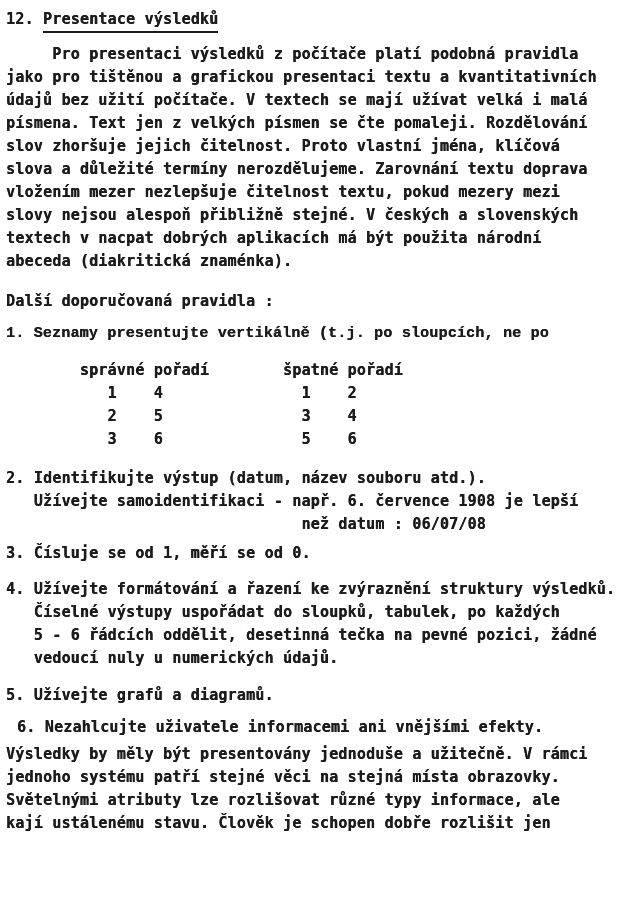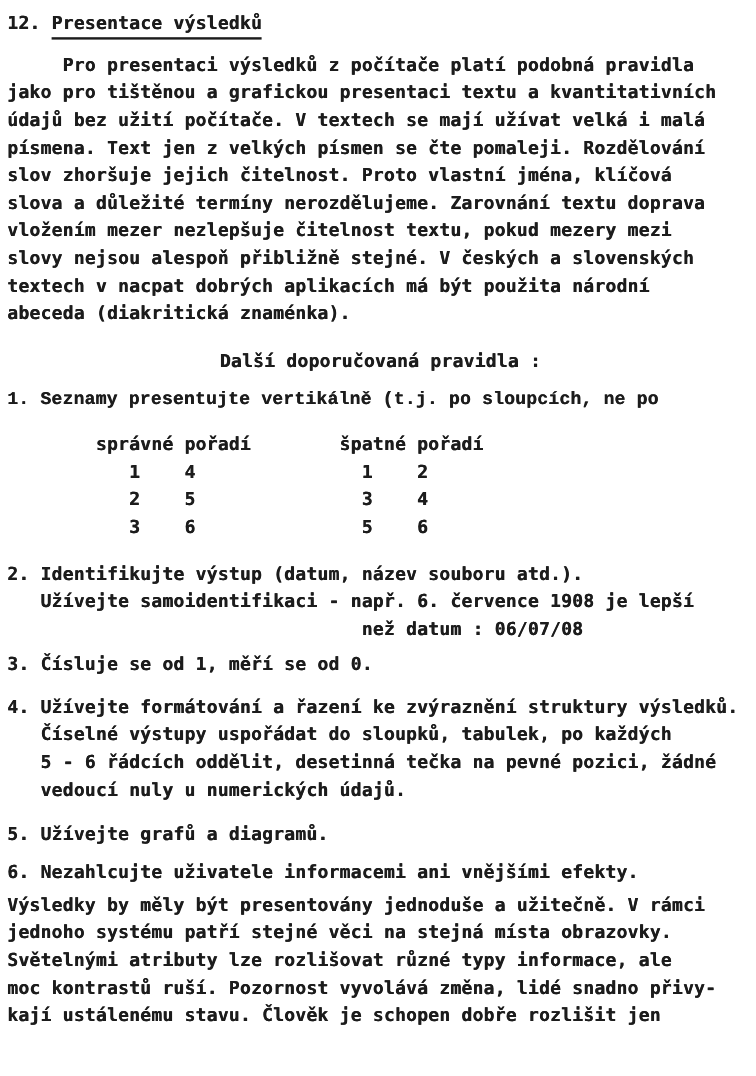--- a/index.html
+++ b/index.html
@@ -27,28 +27,28 @@
   .heading { white-space: pre; height: 25px; }
   .underlined {
     border-bottom: 2.5px solid currentColor;
     padding-bottom: 3px;
   }
   .block { margin: 0; }
   .line { white-space: pre; height: 23px; }
 
   
   .b-intro   { margin-top: 10px; }
-  .b-rules-intro { margin-top: 17px; text-align: center; }
+  .b-rules-intro { margin-top: 17px; }
   .b-rule1   { margin-top: 9px; font-family: Liberation Mono, monospace;  }
   .b-table   { margin-top: 14px; }
   .b-rule2   { margin-top: 16px; }
   .b-rule3   { margin-top: 6px;  }
   .b-rule4   { margin-top: 13px; }
   .b-rule5   { margin-top: 14px;  }
-  .b-rule6   { margin-top: 9px;  }
+  .b-rule6   { margin-top: 9px; margin-left: 11px;  }
   .b-closing { margin-top: 4px;  }
 </style>
 </head>
 <body>
 
 <div class="page">
 
   <div class="heading"><span>12. </span><span class="underlined">Presentace výsledků</span></div>
 
   <div class="block b-intro">
@@ -101,17 +101,16 @@
     </div>
 
   <div class="block b-rule6">
       <div class="line">6. Nezahlcujte uživatele informacemi ani vnějšími efekty.</div>
     </div>
 
   <div class="block b-closing">
       <div class="line">Výsledky by měly být presentovány jednoduše a užitečně. V rámci</div>
       <div class="line">jednoho systému patří stejné věci na stejná místa obrazovky.</div>
       <div class="line">Světelnými atributy lze rozlišovat různé typy informace, ale</div>
-      <div class="line">moc kontrastů ruší. Pozornost vyvolává změna, lidé snadno přivy-</div>
       <div class="line">kají ustálenému stavu. Člověk je schopen dobře rozlišit jen</div>
     </div>
 
 </div>
 
 </body></html>

